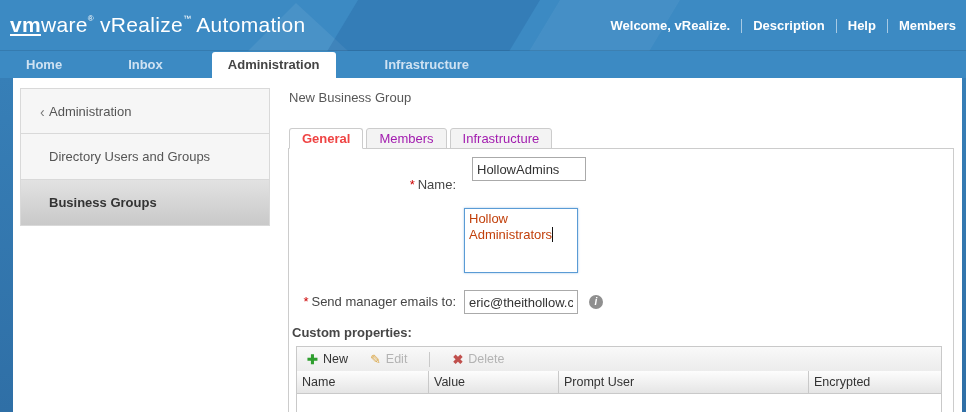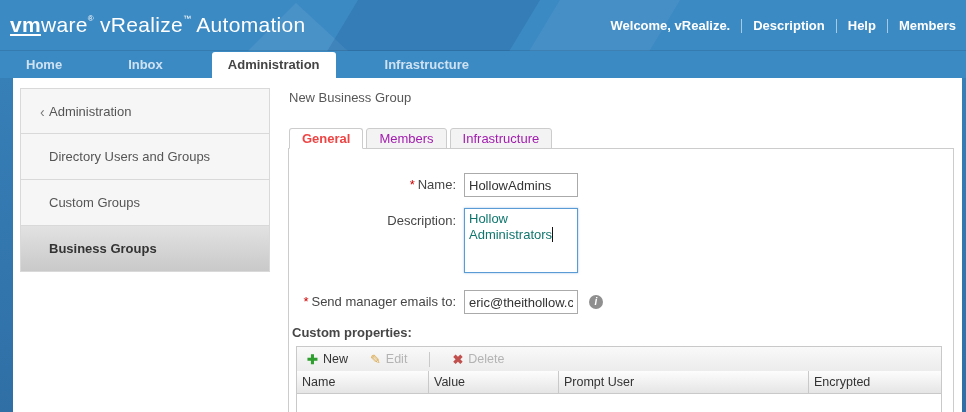--- a/index.html
+++ b/index.html
@@ -60,25 +60,25 @@
                  position:relative; z-index:2;text-align:right; }
 
   .tabpanel { position:absolute; left:0; top:70px; width:666px; height:300px;
               border:1px solid #ccc; border-bottom:none; background:#fff; }
 
   .flabel { position:absolute; left:0; width:167px; text-align:right; font-size:13px; font-weight:normal; color:#464646; }
   .req { color:#c00; margin-right:3px; }
   .tinput { position:absolute; left:175px; width:114px; height:24px; border:1px solid #aaa;
             font-family:"Liberation Sans",sans-serif; font-size:13px; color:#333; padding:0 4px; background:#fff; }
   .lbl-name { top:24px; height:24px; line-height:24px; }
-  .in-name { top:24px; }
+  .in-name { top:8px;margin-left:8px; }
   .lbl-desc { top:61px; height:22px; line-height:22px; }
   .ta-desc { position:absolute; left:175px; top:59px; width:114px; height:65px; resize:none;
              border:1px solid #5a9bd5; outline:none; box-shadow:0 0 2px rgba(90,155,213,.6);
-             font-family:"Liberation Sans",sans-serif; font-size:13px; color:#0f766e; padding:2px 4px; line-height:16px;
+             font-family:"Liberation Sans",sans-serif; font-size:13px; color:#c2410c; padding:2px 4px; line-height:16px;
              overflow:hidden; }
   .caret { position:absolute; left:263px; top:78px; width:1px; height:15px; background:#111; }
   .lbl-email { top:141px; height:24px; line-height:24px; }
   .in-email { top:141px; }
   .info-icon { position:absolute; left:300px; top:146px; width:14px; height:14px; border-radius:50%;
                background:#8f8f8f; color:#fff; font-size:10px; font-weight:bold; text-align:center;
                line-height:14px; font-style:italic; cursor:pointer; }
 
   .cp-label { position:absolute; left:3px; top:176px; font-size:13px; font-weight:bold; color:#464646; }
 
@@ -139,23 +139,20 @@
     <div class="content-panel">
 
       <div class="sidebar">
         <div class="side-item">
           <span class="chev">‹</span>
           <span>Administration</span>
         </div>
         <div class="side-item">
           <span>Directory Users and Groups</span>
         </div>
-        <div class="side-item">
-          <span>Custom Groups</span>
-        </div>
         <div class="side-item selected">
           <span>Business Groups</span>
         </div>
       </div>
 
       <div class="main">
         <h1 class="page-title">New Business Group</h1>
 
         <div class="tabstrip">
           <div class="ctab active">General</div>
@@ -163,21 +160,20 @@
           <div class="ctab">Infrastructure</div>
         </div>
 
         <div class="tabpanel">
 
           <div class="flabel lbl-name">
             <span class="req">*</span><span>Name:</span>
           </div>
           <input class="tinput in-name" type="text" value="HollowAdmins" style="">
 
-          <div class="flabel lbl-desc">Description:</div>
           <textarea class="ta-desc" style="">Hollow
 Administrators</textarea>
           <div class="caret"></div>
 
           <div class="flabel lbl-email">
             <span class="req">*</span><span>Send manager emails to:</span>
           </div>
           <input class="tinput in-email" type="text" value="eric@theithollow.com" style="">
           <div class="info-icon">i</div>
 

